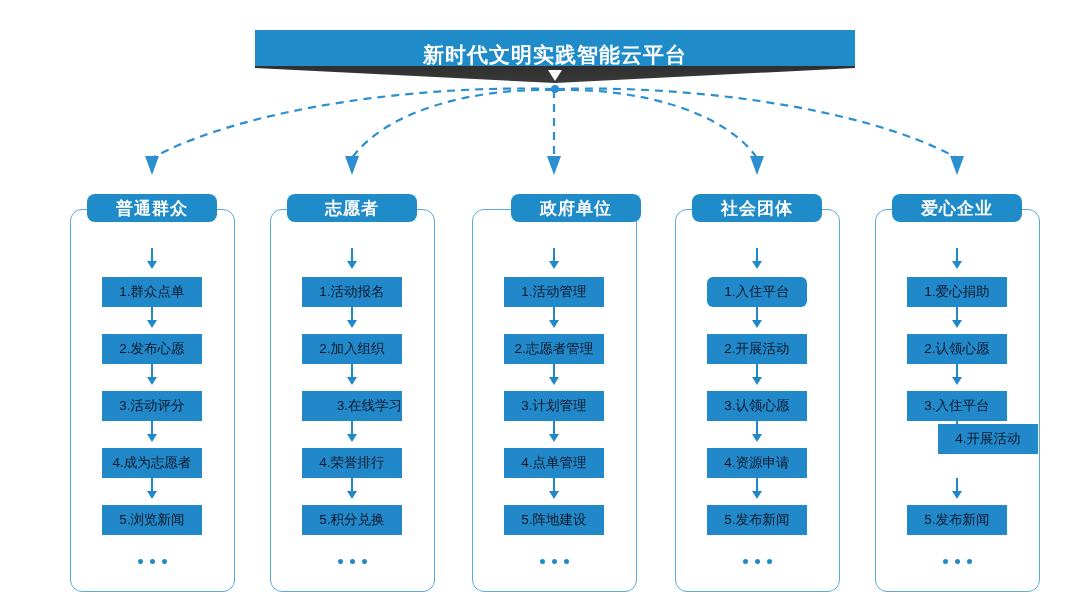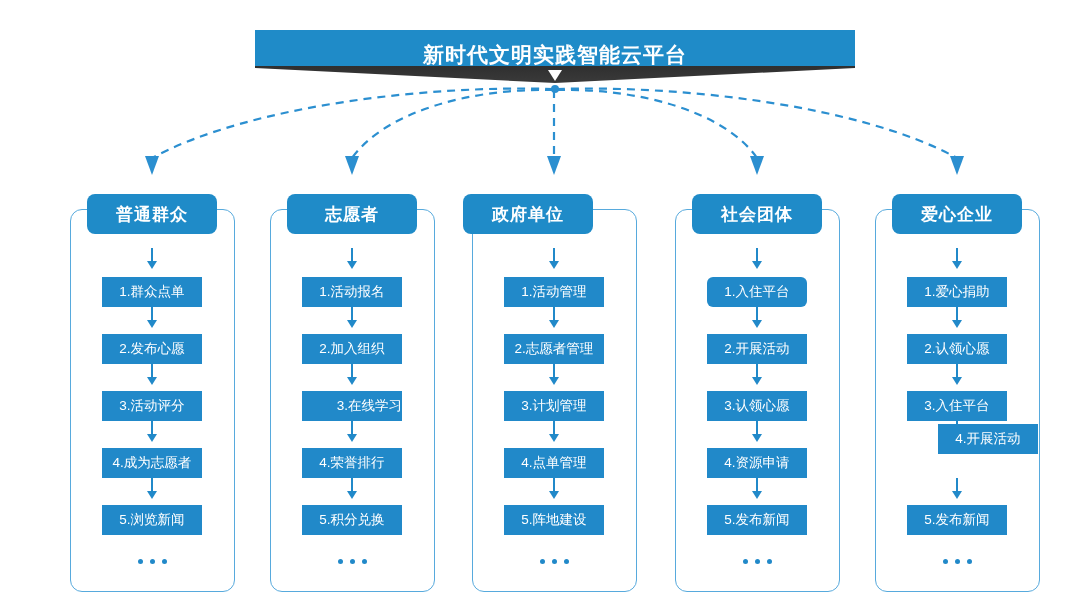--- a/index.html
+++ b/index.html
@@ -34,39 +34,39 @@
   
   .columns{position:absolute;left:0;top:0;width:1080px;height:611px;}
   .col{
     position:absolute;top:209px;width:165px;height:383px;
     border:1.6px solid #57aadd;
     border-radius:12px;
     box-sizing:border-box;
     background:transparent;
   }
   .col-head{
-    position:absolute;top:194px;width:130px;height:40px;
+    position:absolute;top:194px;width:130px;height:28px;
     background:#1f8bc8;
     border-radius:8px;
     display:flex;align-items:center;justify-content:center;
     box-sizing:border-box;
   }
   .col-head-text{
     color:#ffffff;font-size:17px;font-weight:bold;letter-spacing:1px;
     line-height:1;white-space:nowrap;
   }
 
   .item{
     position:absolute;width:100px;height:30px;
     background:#2189c9;
     display:flex;align-items:center;justify-content:center;
     box-sizing:border-box;
   }
   .item-text{
-    color:#ffffff;font-size:13.5px;line-height:1;white-space:nowrap;
+    color:#0f172a;font-size:13.5px;line-height:1;white-space:nowrap;
   }
 
   .dots{
     position:absolute;width:100px;height:16px;
     display:flex;align-items:center;justify-content:center;gap:7px;
   }
   .dots i{
     display:block;width:5px;height:5px;border-radius:50%;
     background:#2189c9;
   }
@@ -185,21 +185,21 @@
       </svg>
       <div class="item" style="left: 302px; top: 505px; text-align: center;">
         <span class="item-text">5.积分兑换</span>
       </div>
       <div class="dots" style="left: 302px; top: 553px;">
         <i></i>
         <i></i>
         <i></i>
       </div>
       <div class="col" style="left: 472px;"></div>
-      <div class="col-head" style="left: 463px;">
+      <div class="col-head" style="left: 511px;">
         <span class="col-head-text">政府单位</span>
       </div>
       <svg class="arrow" viewBox="0 0 14 22" style="left: 547px; top: 248px;">
         <path d="M6,0 L8,0 L8,13 L12,13 L7,21 L2,13 L6,13 Z" fill="#2189c9"></path>
       </svg>
       <div class="item" style="left: 504px; top: 277px;">
         <span class="item-text">1.活动管理</span>
       </div>
       <svg class="arrow" viewBox="0 0 14 22" style="left: 547px; top: 307px;">
         <path d="M6,0 L8,0 L8,13 L12,13 L7,21 L2,13 L6,13 Z" fill="#2189c9"></path>

